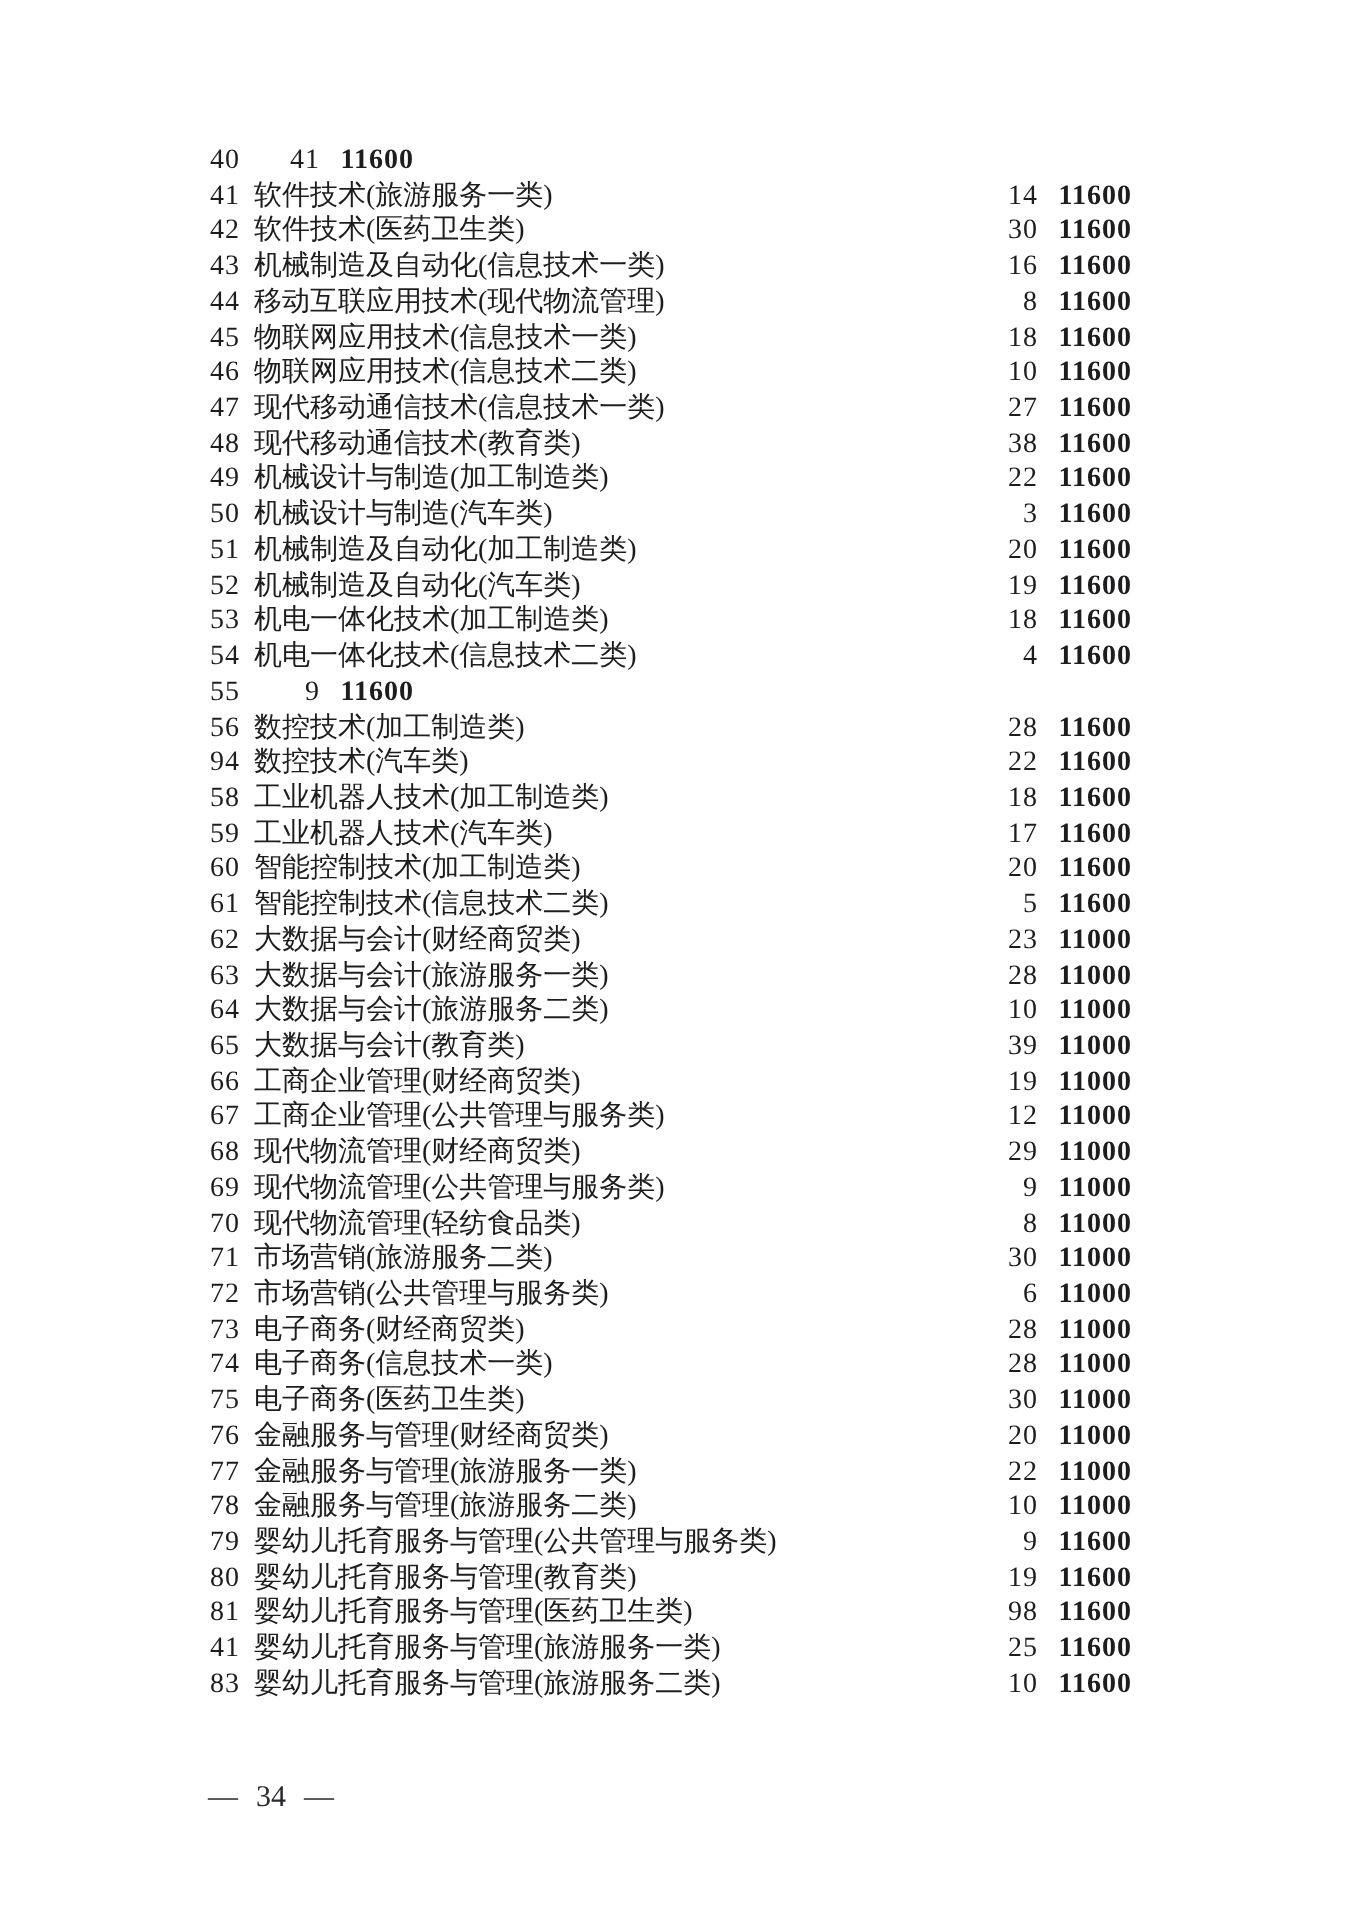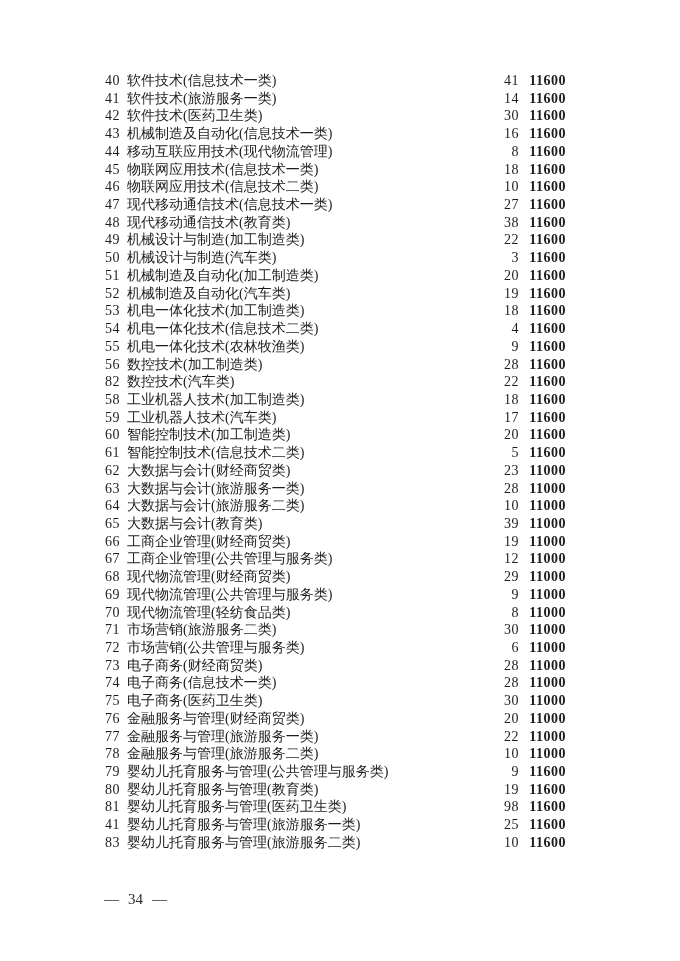--- a/index.html
+++ b/index.html
@@ -67,21 +67,20 @@
   }
 </style>
 </head>
 <body>
 
 <div class="page">
 
   <div class="table" id="rows-container">
   <div class="row">
     <span class="no">40</span>
-    <span class="name">软件技术(信息技术一类)</span>
     <span class="count">41</span>
     <span class="fee">11600</span>
   </div>
 
   <div class="row">
     <span class="no">41</span>
     <span class="name">软件技术(旅游服务一类)</span>
     <span class="count">14</span>
     <span class="fee">11600</span>
   </div>
@@ -172,34 +171,33 @@
 
   <div class="row">
     <span class="no">54</span>
     <span class="name">机电一体化技术(信息技术二类)</span>
     <span class="count">4</span>
     <span class="fee">11600</span>
   </div>
 
   <div class="row">
     <span class="no">55</span>
-    <span class="name">机电一体化技术(农林牧渔类)</span>
     <span class="count">9</span>
     <span class="fee">11600</span>
   </div>
 
   <div class="row">
     <span class="no">56</span>
     <span class="name">数控技术(加工制造类)</span>
     <span class="count">28</span>
     <span class="fee">11600</span>
   </div>
 
   <div class="row">
-    <span class="no">82</span>
+    <span class="no">94</span>
     <span class="name">数控技术(汽车类)</span>
     <span class="count">22</span>
     <span class="fee">11600</span>
   </div>
 
   <div class="row">
     <span class="no">58</span>
     <span class="name">工业机器人技术(加工制造类)</span>
     <span class="count">18</span>
     <span class="fee">11600</span>

